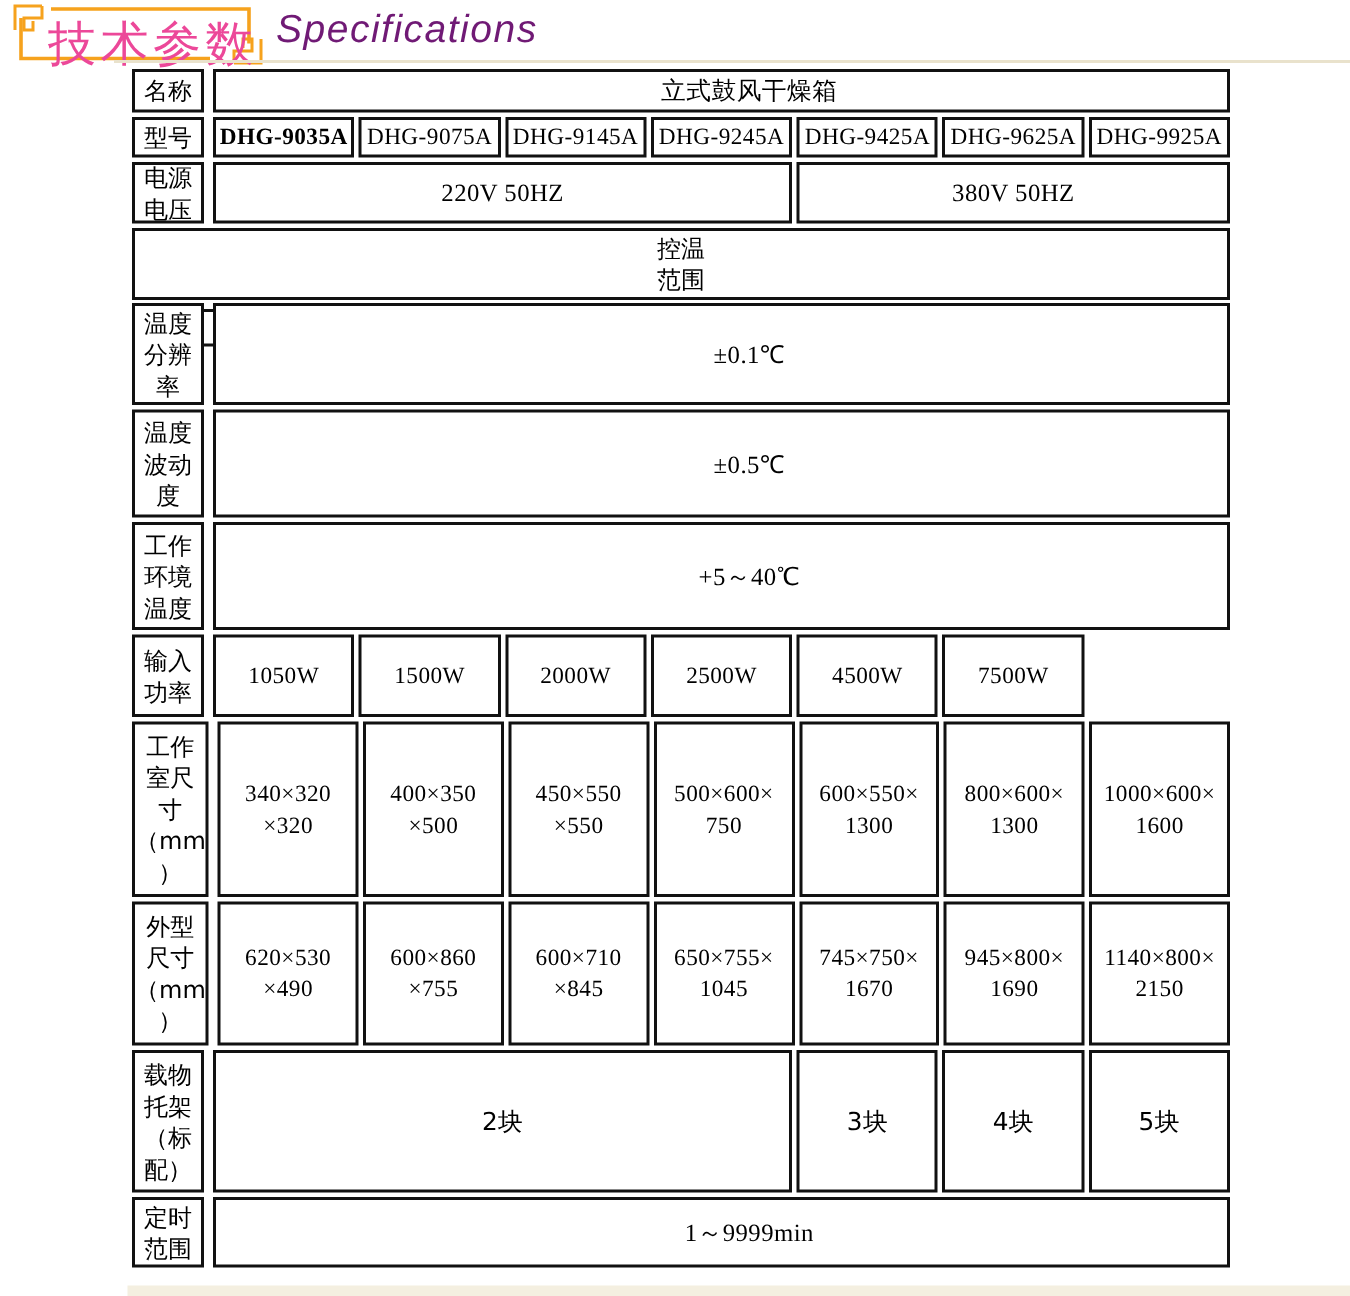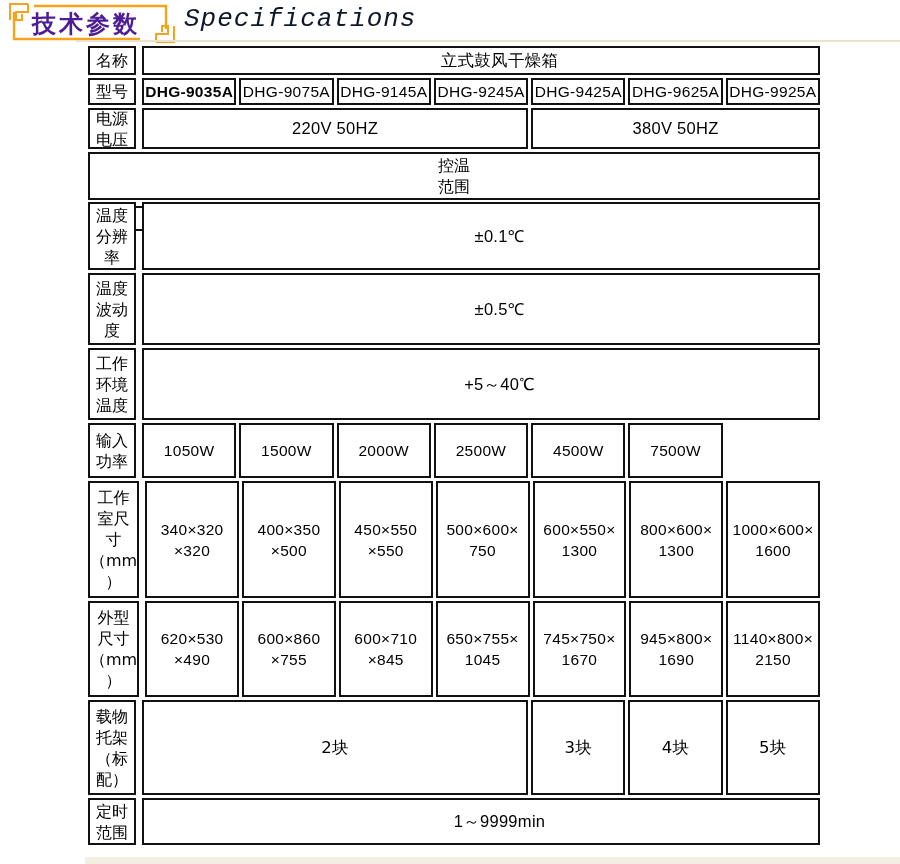--- a/index.html
+++ b/index.html
@@ -1,39 +1,39 @@
 <!DOCTYPE html>
 <html><head>
 <meta charset="utf-8">
 <style>
   * { box-sizing: border-box; margin: 0; padding: 0; }
   html,body { width: 900px; height: 864px; background: #ffffff; overflow: hidden; }
   body { font-family: "DejaVu Sans", sans-serif; color: #000; position: relative; }
 
   
   .hdr-frame { position: absolute; left: 4px; top: 0px; }
-  .hdr-title { position: absolute; left: 32px; top: 8px; font-size: 24px; font-weight: bold;
-               color: #4c1d95; letter-spacing: 3px; white-space: nowrap; }
+  .hdr-title { position: absolute; left: 32px; top: 8px; font-size: 32px; font-weight: normal;
+               color: #ec4899; letter-spacing: 3px; white-space: nowrap; }
   .hdr-sub { position: absolute; left: 184px; top: 4px; font-size: 26px; font-style: italic;
-             color: #0f172a; font-family: Liberation Mono, monospace;
+             color: #701a75; font-family: Liberation Sans, sans-serif;
              letter-spacing: 1px; white-space: nowrap; }
   .hdr-rule { position: absolute; left: 76px; top: 40px; width: 824px; height: 2px; background: #E9E2CC; }
   .footer-strip { position: absolute; left: 85px; top: 857px; width: 815px; height: 7px; background: #F4EFE0; }
 
   
   .spec-table { position: absolute; left: 88px; top: 46px; width: 732px; }
   .row { display: flex; gap: 6px; margin-bottom: 3px; }
   .lab { flex: 0 0 48px; border: 2.5px solid #111; display: flex; align-items: center;
          justify-content: center; text-align: center; font-size: 16px; line-height: 21px;
          white-space: pre-line; background: #fff; }
   .content { flex: 1 1 auto; display: grid; grid-template-columns: repeat(7, 1fr); gap: 3px; }
   .cell { border: 2.5px solid #111; display: flex; align-items: center; justify-content: center;
           text-align: center; font-size: 15.5px; line-height: 21px; white-space: pre-line;
           background: #fff; letter-spacing: 0.3px;
-          font-family: Liberation Sans, sans-serif; }
+          font-family: Liberation Serif, serif; }
   .cell.cjk { font-family: "DejaVu Sans", sans-serif; }
   .sp7 { grid-column: span 7; padding-left: 37px; } .sp4 { grid-column: span 4; } .sp3 { grid-column: span 3; }
   .bold { font-weight: bold; }
   .fs16 { font-size: 16.5px; }
 
   .r1  { height: 29px; }  .r2  { height: 27px; }  .r3  { height: 41px; }
   .r4  { height: 47px; flex-direction: column; }  .r5  { height: 68px; }  .r6  { height: 72px; }
   .r7  { height: 72px; }  .r8  { height: 55px; }  .r9  { height: 117px; }
   .r10 { height: 96px; }  .r11 { height: 95px; }  .r12 { height: 47px; }
 </style>

